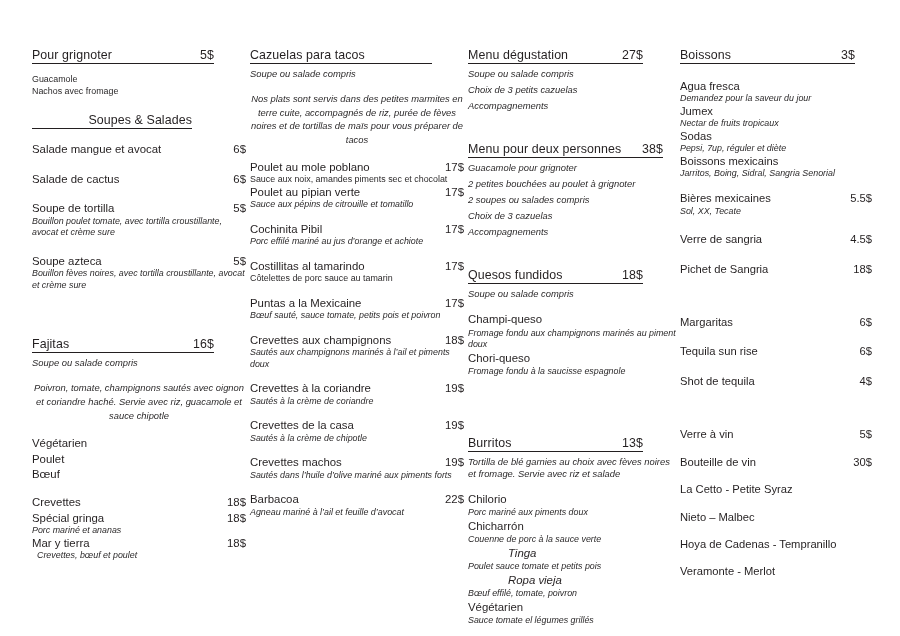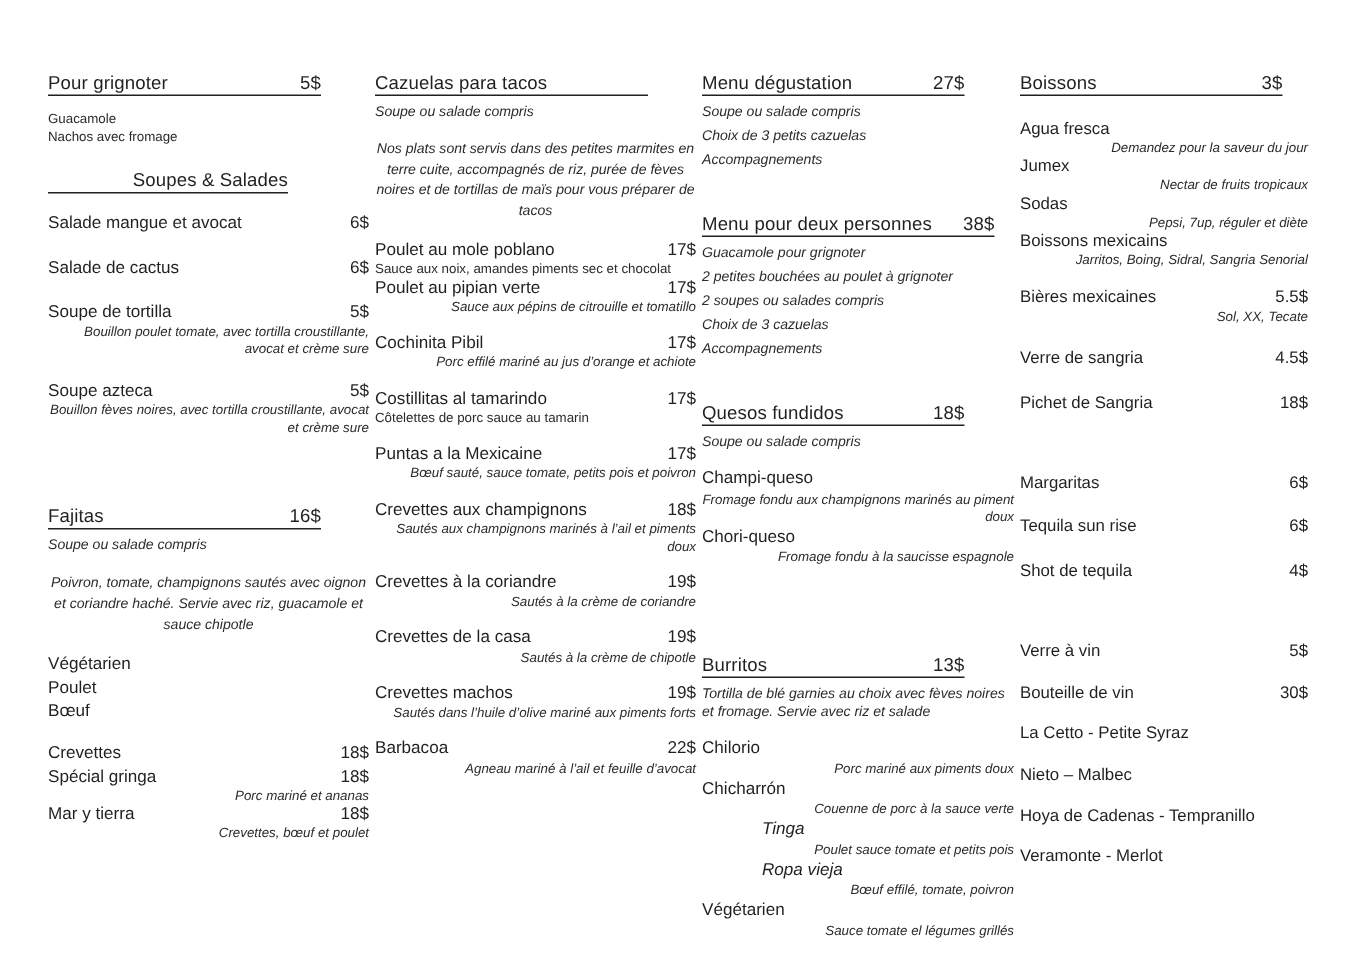--- a/index.html
+++ b/index.html
@@ -80,21 +80,21 @@
     line-height: 1.18;
   }
   .item .nm { white-space: nowrap; }
   .item .pr { white-space: nowrap; }
   .item-desc {
     font-size: 8.9px;
     line-height: 1.3;
     color: #2c2a2b;
     margin-top: 0px;
   }
-  .item-desc.ital { font-style: italic; text-align: right; }
+  .item-desc.ital { font-style: italic; }
   .plain-line {
     font-size: 11.4px;
     line-height: 1.35;
   }
   .plain-line.ital { font-style: italic; margin-left: 40px; }
   .gap-2 { height: 2px; }
   .gap-10 { height: 10px; }
   .gap-12 { height: 12px; }
   .gap-14 { height: 14px; }
   .gap-16 { height: 16px; }

